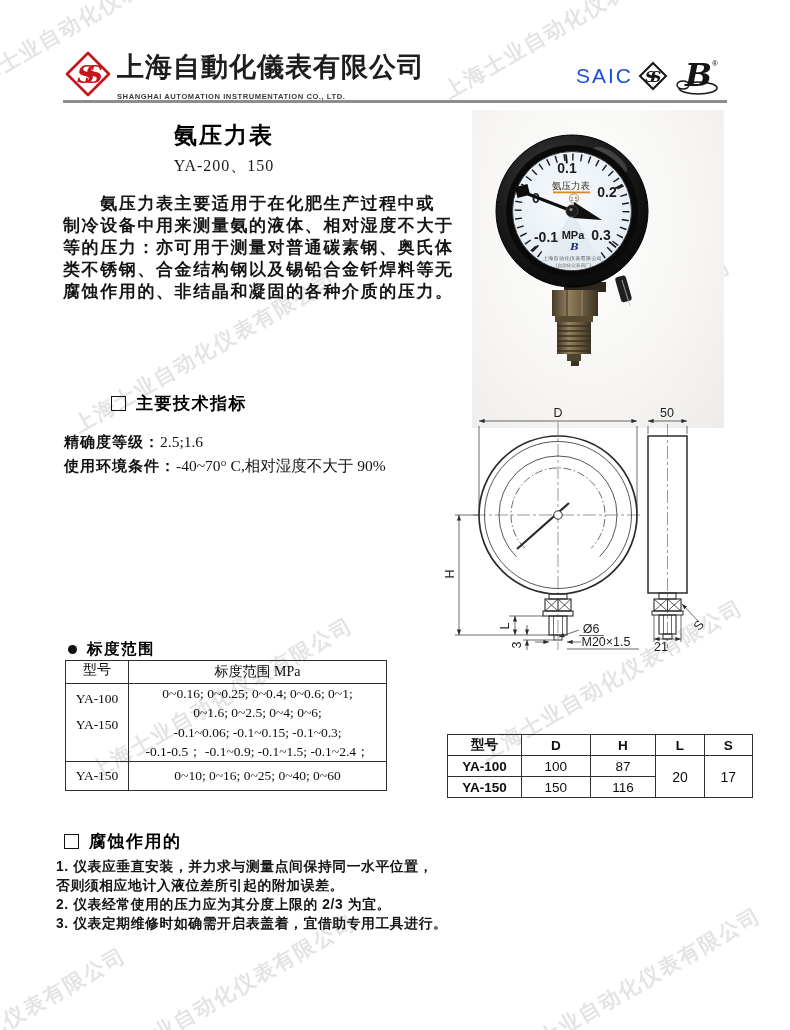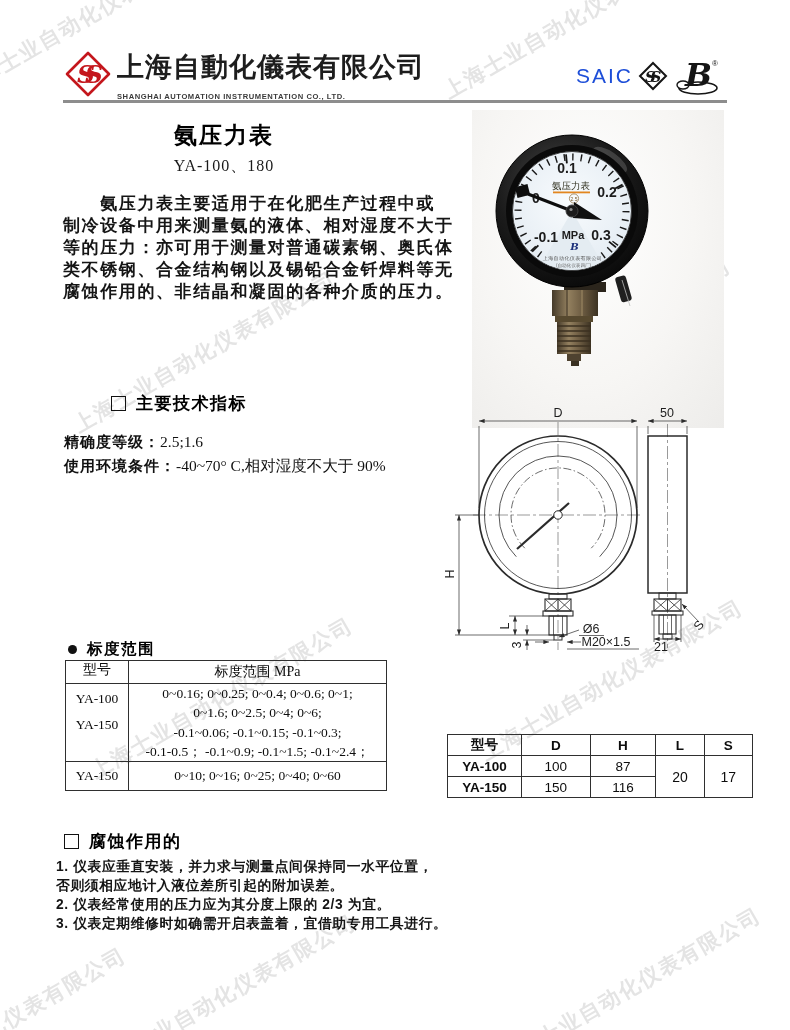--- a/index.html
+++ b/index.html
@@ -104,21 +104,21 @@
       <ellipse cx="26" cy="36" rx="19" ry="6" fill="#ffffff" stroke="#151515" stroke-width="1.6"></ellipse>
       <ellipse cx="11" cy="33" rx="6" ry="4" fill="#ffffff" stroke="#151515" stroke-width="1.4"></ellipse>
       <text x="13" y="34" font-family="DejaVu Serif,serif" font-style="italic" font-weight="bold" font-size="32" fill="#151515">B</text>
       <text x="40" y="14" font-size="8" fill="#151515">®</text>
     </svg>
   </div>
   <div class="hrule"></div>
 
   <div class="title-wrap">
     <div class="title-main">氨压力表</div>
-    <div class="title-model">YA-100、180</div>
+    <div class="title-model">YA-200、150</div>
   </div>
 
   <div class="intro">
     <div>　　氨压力表主要适用于在化肥生产过程中或</div>
     <div>制冷设备中用来测量氨的液体、相对湿度不大于</div>
     <div>等的压力：亦可用于测量对普通碳素钢、奥氏体</div>
     <div>类不锈钢、合金结构钢以及锡铅合金钎焊料等无</div>
     <div>腐蚀作用的、非结晶和凝固的各种介质的压力。</div>
   </div>
 

